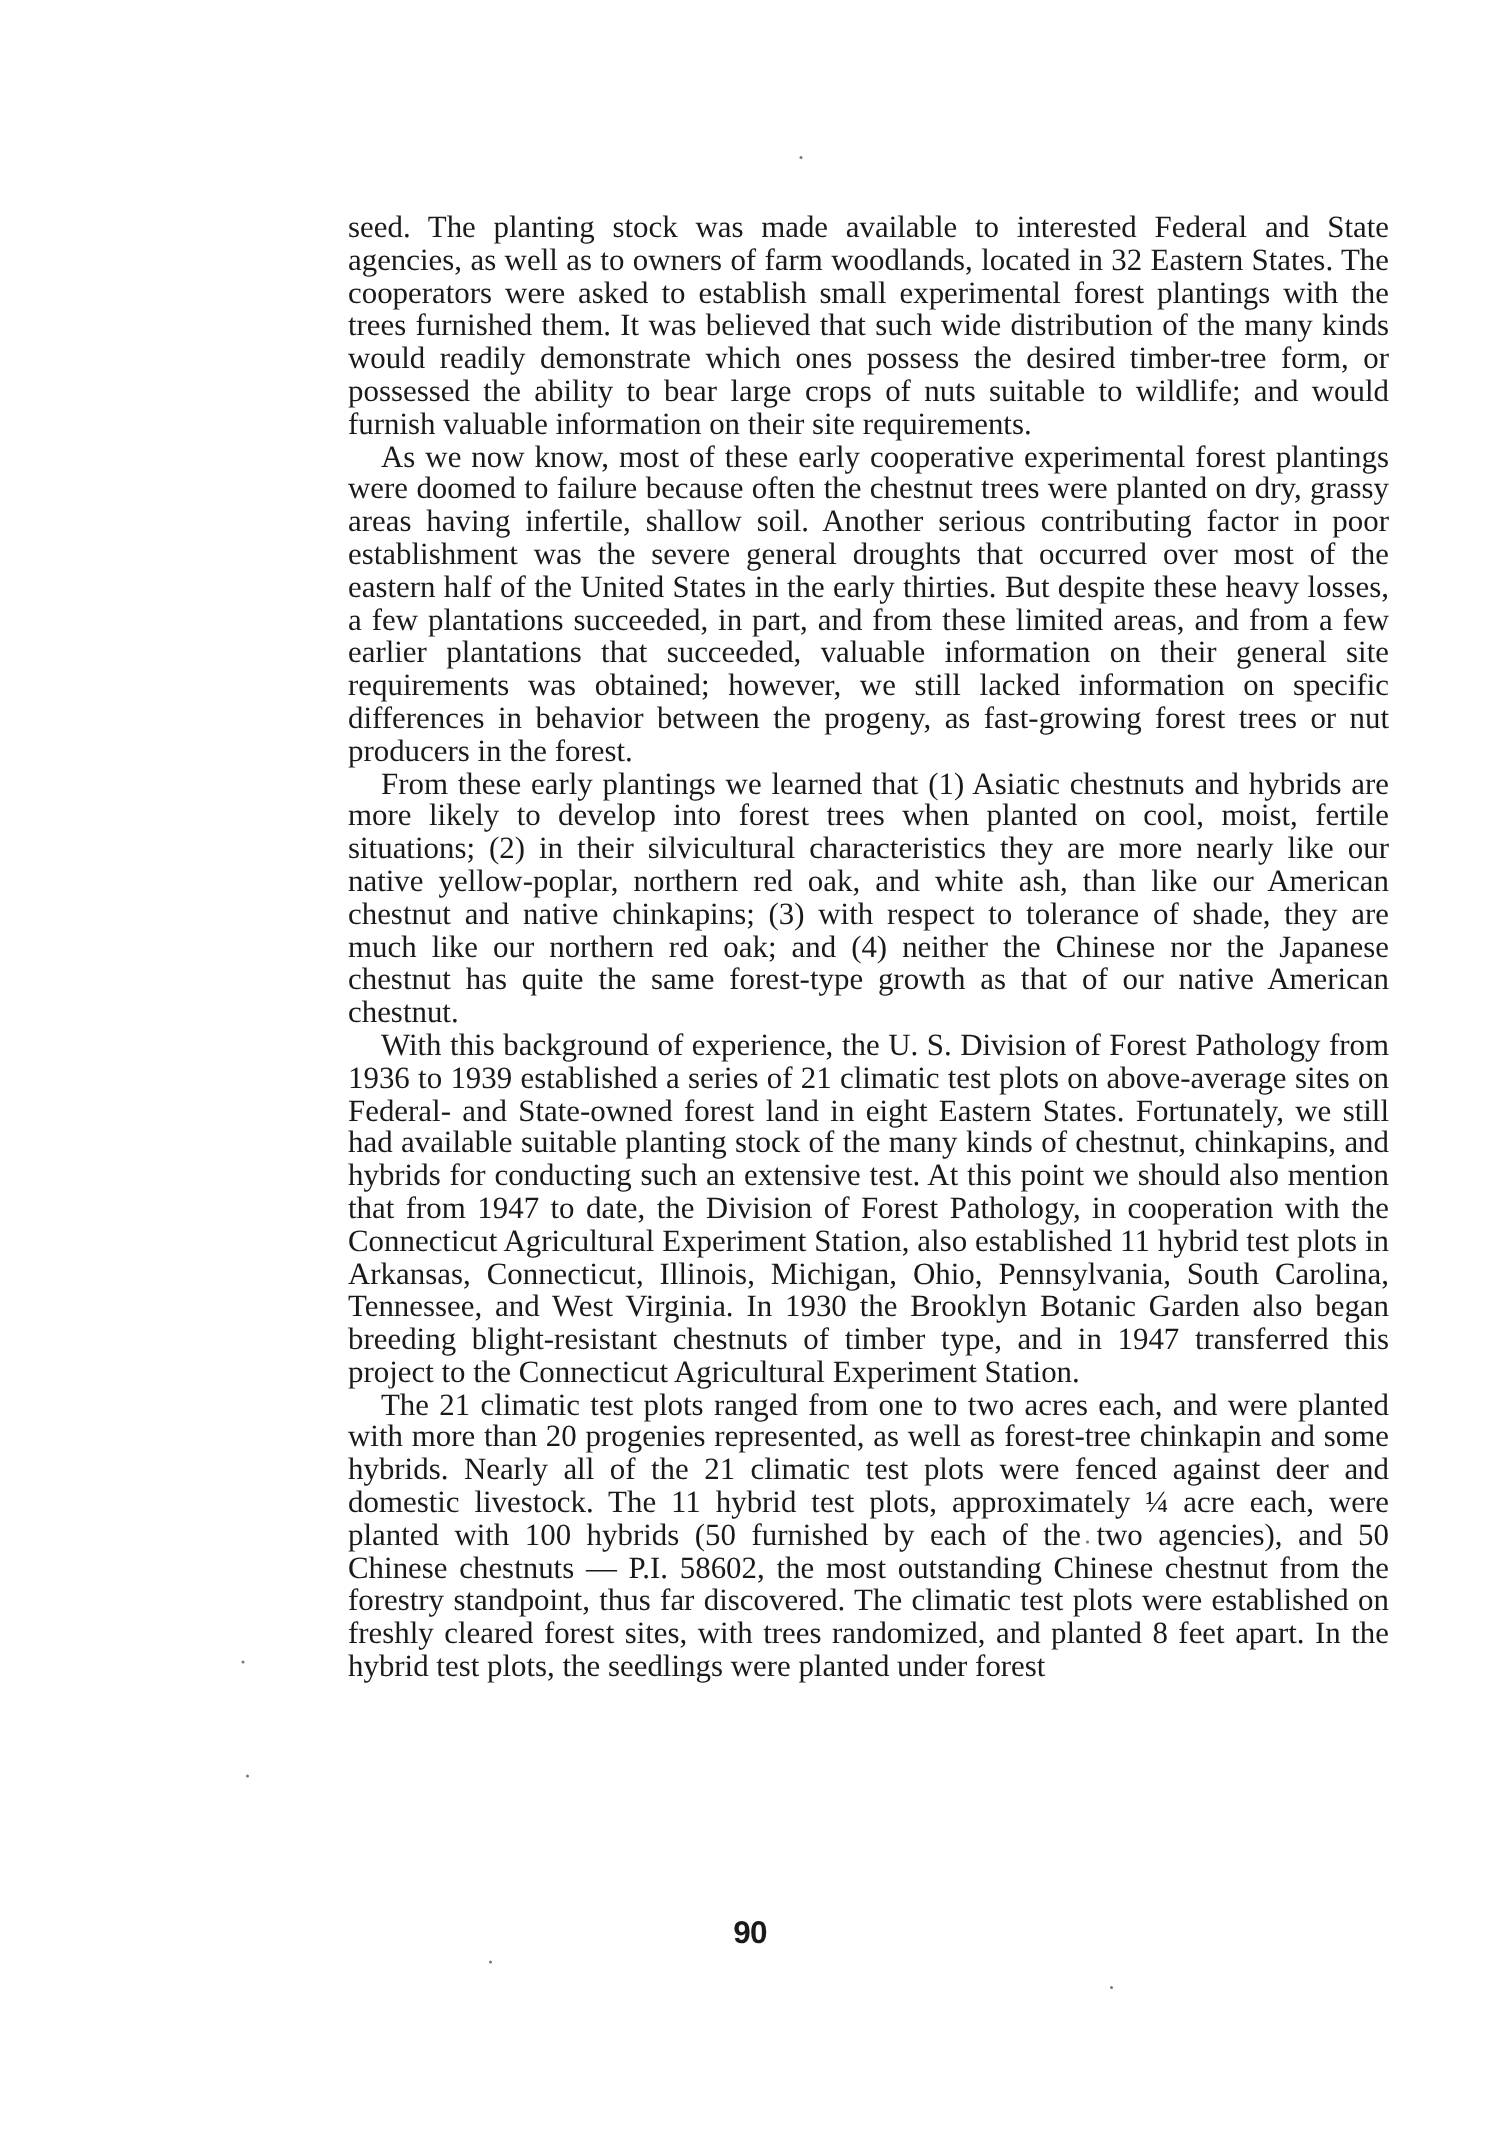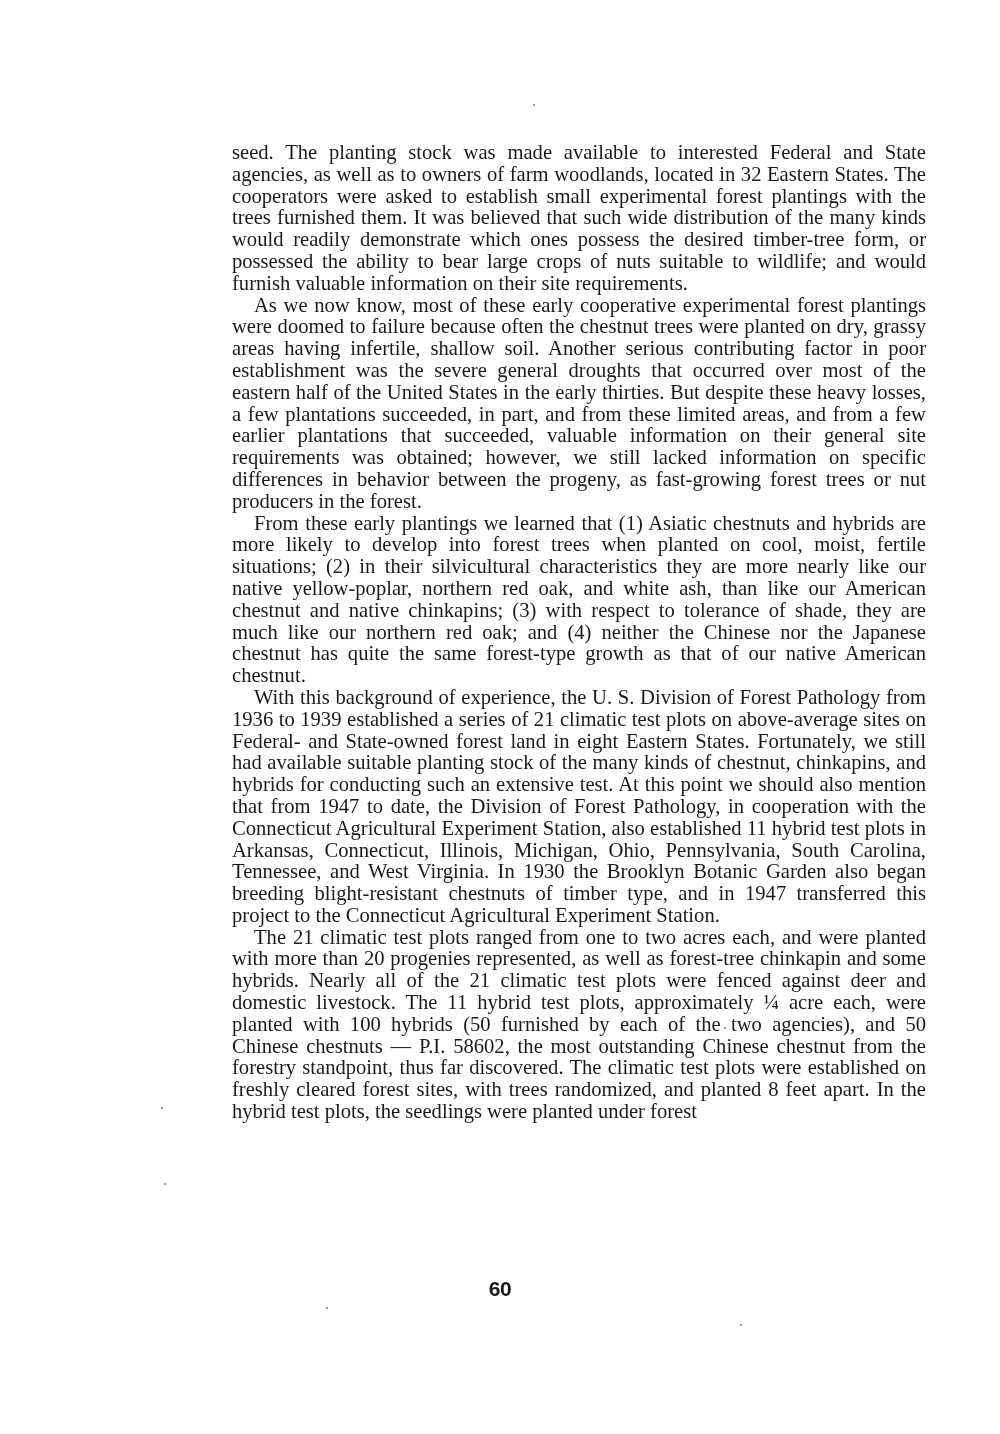--- a/index.html
+++ b/index.html
@@ -56,20 +56,20 @@
 <body>
 
 <div class="page">
   <p class="para">seed. The planting stock was made available to interested Federal and State agencies, as well as to owners of farm woodlands, located in 32 Eastern States. The cooperators were asked to establish small experimental forest plantings with the trees furnished them. It was believed that such wide distribution of the many kinds would readily demonstrate which ones possess the desired timber-tree form, or possessed the ability to bear large crops of nuts suitable to wildlife; and would furnish valuable information on their site requirements.</p>
   <p class="para indent">As we now know, most of these early cooperative experimental forest plantings were doomed to failure because often the chestnut trees were planted on dry, grassy areas having infertile, shallow soil. Another serious contributing factor in poor establishment was the severe general droughts that occurred over most of the eastern half of the United States in the early thirties. But despite these heavy losses, a few plantations succeeded, in part, and from these limited areas, and from a few earlier plantations that succeeded, valuable information on their general site requirements was obtained; however, we still lacked information on specific differences in behavior between the progeny, as fast-growing forest trees or nut producers in the forest.</p>
   <p class="para indent">From these early plantings we learned that (1) Asiatic chestnuts and hybrids are more likely to develop into forest trees when planted on cool, moist, fertile situations; (2) in their silvicultural characteristics they are more nearly like our native yellow-poplar, northern red oak, and white ash, than like our American chestnut and native chinkapins; (3) with respect to tolerance of shade, they are much like our northern red oak; and (4) neither the Chinese nor the Japanese chestnut has quite the same forest-type growth as that of our native American chestnut.</p>
   <p class="para indent">With this background of experience, the U. S. Division of Forest Pathology from 1936 to 1939 established a series of 21 climatic test plots on above-average sites on Federal- and State-owned forest land in eight Eastern States. Fortunately, we still had available suitable planting stock of the many kinds of chestnut, chinkapins, and hybrids for conducting such an extensive test. At this point we should also mention that from 1947 to date, the Division of Forest Pathology, in cooperation with the Connecticut Agricultural Experiment Station, also established 11 hybrid test plots in Arkansas, Connecticut, Illinois, Michigan, Ohio, Pennsylvania, South Carolina, Tennessee, and West Virginia. In 1930 the Brooklyn Botanic Garden also began breeding blight-resistant chestnuts of timber type, and in 1947 transferred this project to the Connecticut Agricultural Experiment Station.</p>
   <p class="para indent">The 21 climatic test plots ranged from one to two acres each, and were planted with more than 20 progenies represented, as well as forest-tree chinkapin and some hybrids. Nearly all of the 21 climatic test plots were fenced against deer and domestic livestock. The 11 hybrid test plots, approximately ¼ acre each, were planted with 100 hybrids (50 furnished by each of the two agencies), and 50 Chinese chestnuts — P.I. 58602, the most outstanding Chinese chestnut from the forestry standpoint, thus far discovered. The climatic test plots were established on freshly cleared forest sites, with trees randomized, and planted 8 feet apart. In the hybrid test plots, the seedlings were planted under forest</p>
 </div>
 
-<div class="page-number">60</div>
+<div class="page-number">90</div>
 
 <div class="speck" style="left:533px; top:104px;"></div>
 <div class="speck" style="left:161px; top:1107px;"></div>
 <div class="speck" style="left:164px; top:1183px;"></div>
 <div class="speck" style="left:326px; top:1307px;"></div>
 <div class="speck" style="left:740px; top:1324px;"></div>
 <div class="speck" style="left:724px; top:1027px;"></div>
 
 </body></html>

